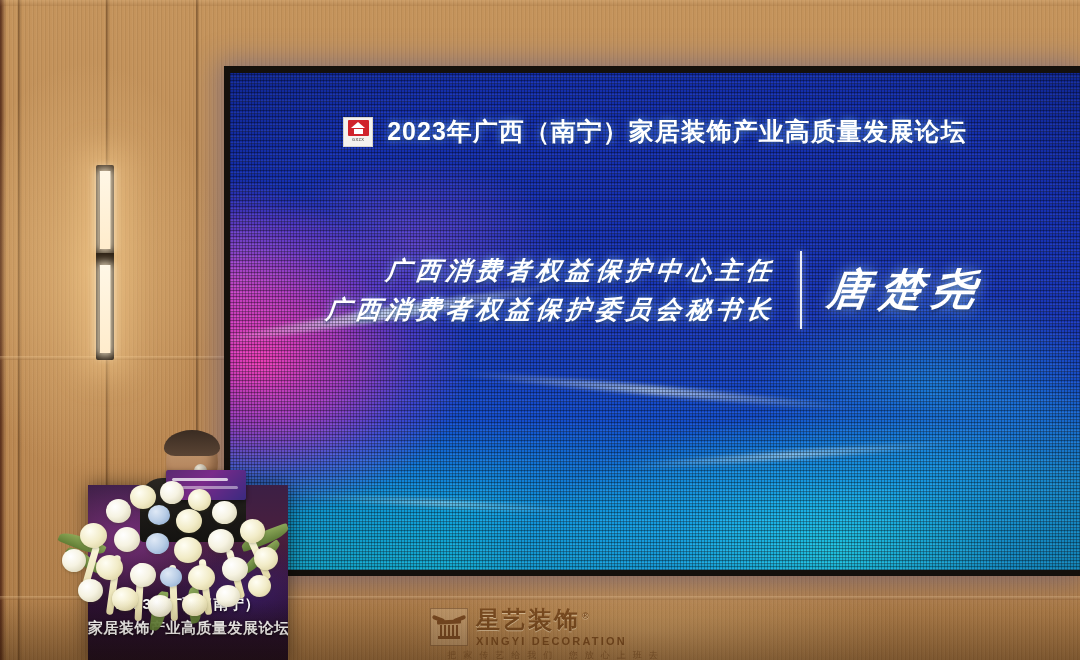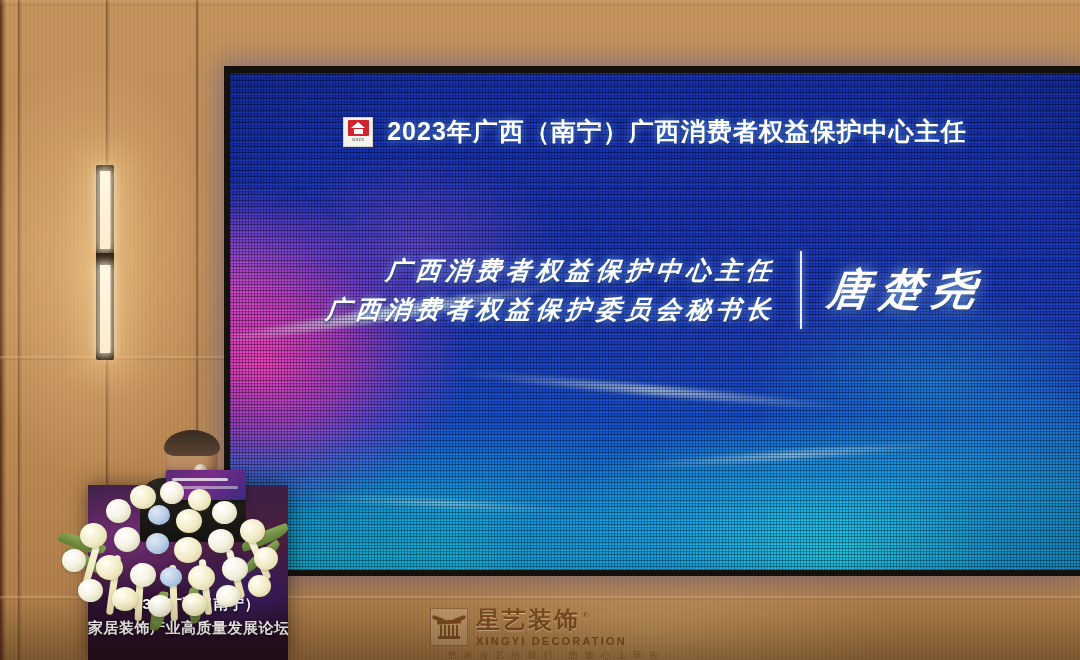--- a/index.html
+++ b/index.html
@@ -370,21 +370,21 @@
 
       <div class="led-grid"></div>
       <div class="led-scan"></div>
       <div class="led-vignette"></div>
 
       <div class="header-row">
         <div class="logo-badge">
           <div class="house"></div>
           <div class="tag">GXZX</div>
         </div>
-        <div class="headline">2023年广西（南宁）广西消费者权益保护中心主任</div>
+        <div class="headline">2023年广西（南宁）家居装饰产业高质量发展论坛</div>
       </div>
 
       <div class="title-block">
         <div class="title-lines">
           <div class="cal-line">广西消费者权益保护中心主任</div>
           <div class="cal-line">广西消费者权益保护委员会秘书长</div>
         </div>
         <div class="divider-bar"></div>
         <div class="speaker-name">唐楚尧</div>
       </div>

